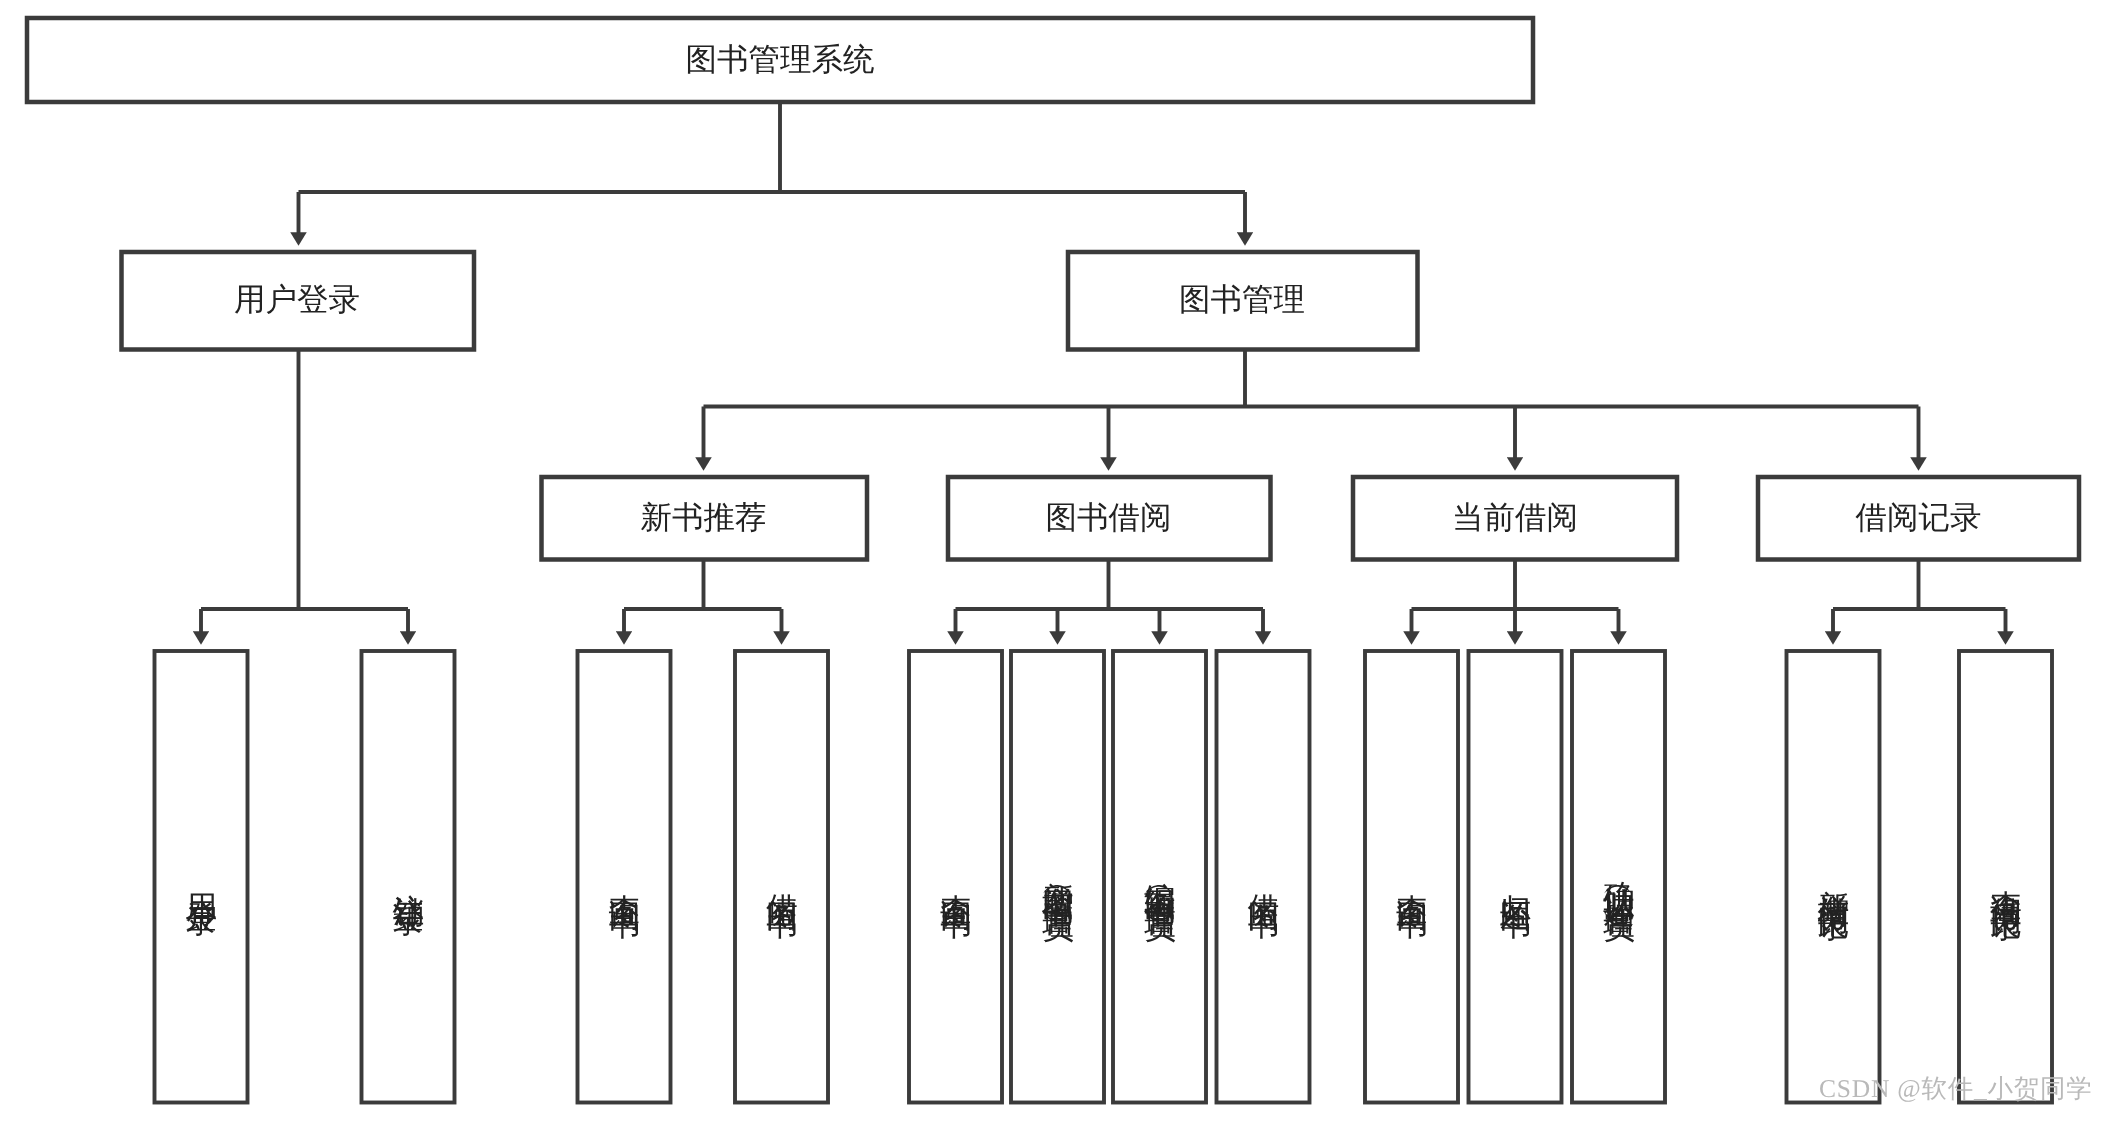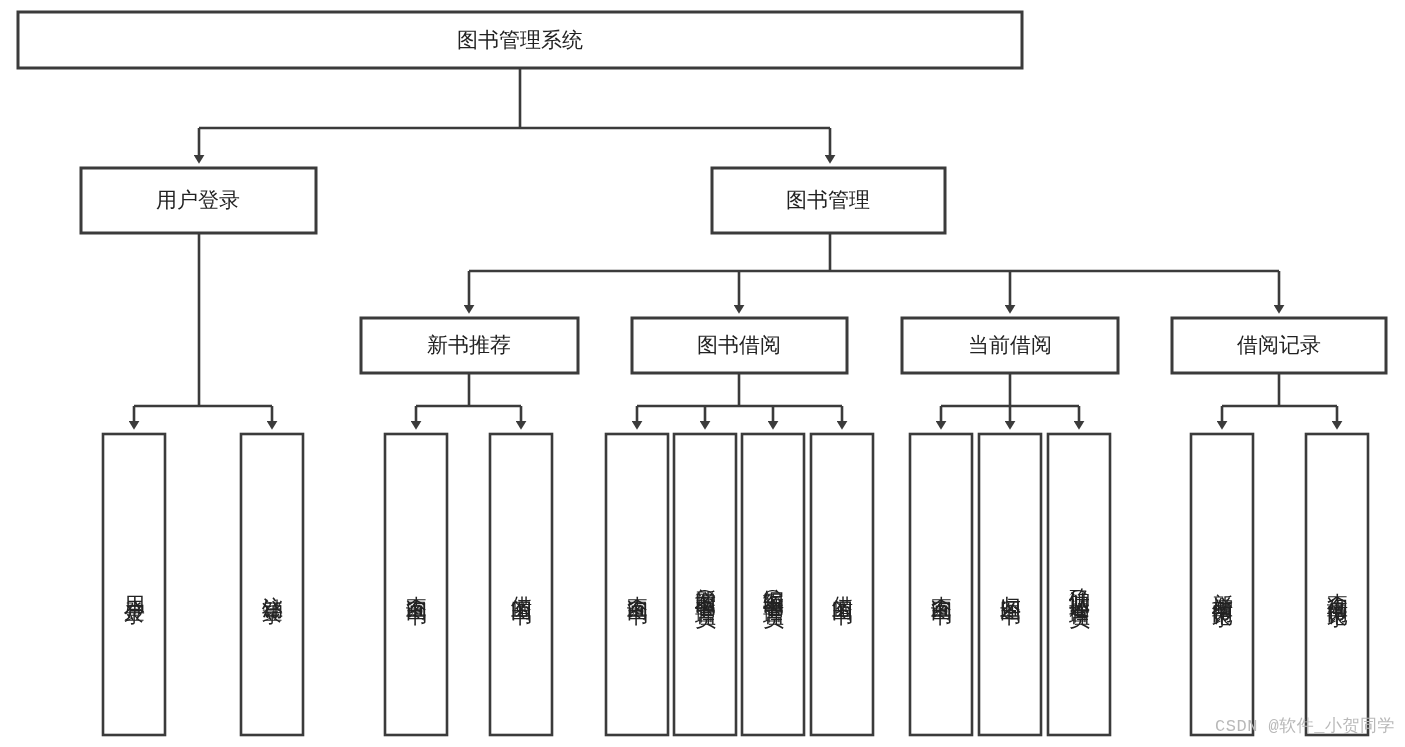--- a/index.html
+++ b/index.html
@@ -64,21 +64,21 @@
     line-height: 1.18;
     letter-spacing: 3px;
     color: #222222;
     white-space: nowrap;
     text-align: center;
   }
   .watermark {
     position: absolute;
     right: 10px;
     bottom: 6px;
-    font-family: Liberation Mono, monospace;
+    font-family: Liberation Serif, serif;
     font-size: 17px;
     color: #b9b9b9;
     letter-spacing: 0.5px;
     white-space: nowrap;
     text-align: right;
   }
 </style>
 </head>
 <body>
 

